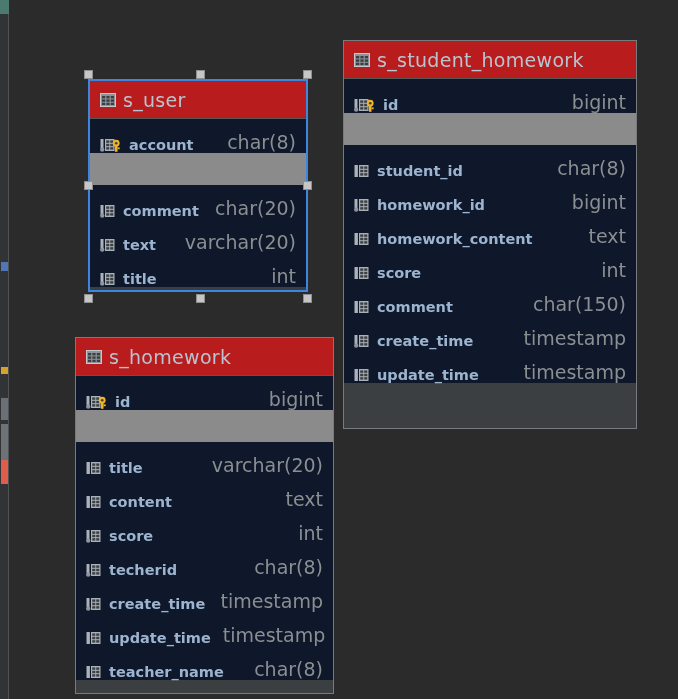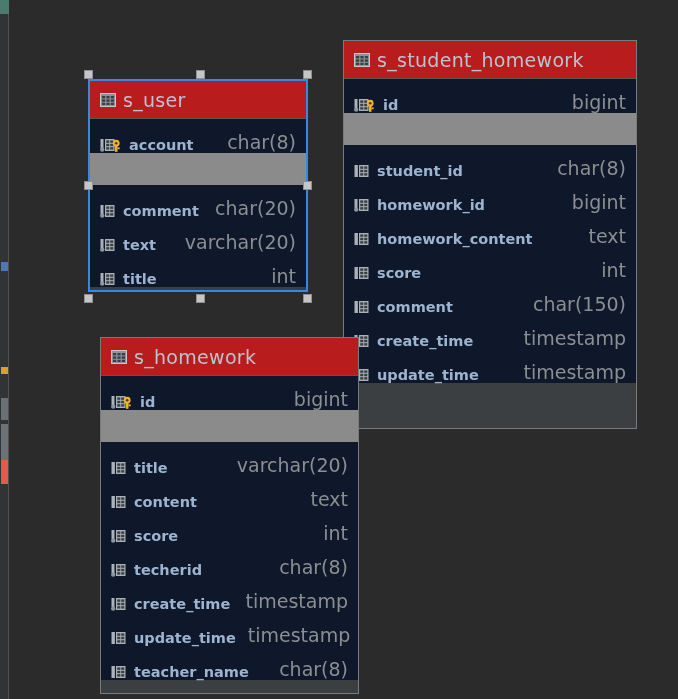--- a/index.html
+++ b/index.html
@@ -381,21 +381,21 @@
               <rect x="6.2" y="5.8" width="3.1" height="2.4" fill="#3c3f41"></rect>
               <rect x="10.2" y="5.8" width="3.1" height="2.4" fill="#3c3f41"></rect>
               <rect x="6.2" y="9.2" width="3.1" height="2.4" fill="#3c3f41"></rect>
               <rect x="10.2" y="9.2" width="3.1" height="2.4" fill="#3c3f41"></rect>
             </svg>
           </span>
           <span class="col-name">update_time</span>
           <span class="col-type">timestamp</span>
         </div>
       </div>
-      <div class="table-box" style="left: 75px; top: 337px; width: 259px; height: 357px; margin-left: 25px;">
+      <div class="table-box" style="left: 75px; top: 337px; width: 259px; height: 357px;">
         <div class="tbl-header">
           <span class="ico">
             <svg width="16" height="14" viewBox="0 0 16 14">
               <rect x="0.5" y="0.5" width="15" height="13" fill="#8d939a" stroke="#c3c8cd"></rect>
               <rect x="2" y="3" width="3.2" height="2.4" fill="#3c3f41"></rect>
               <rect x="6.4" y="3" width="3.2" height="2.4" fill="#3c3f41"></rect>
               <rect x="10.8" y="3" width="3.2" height="2.4" fill="#3c3f41"></rect>
               <rect x="2" y="6.4" width="3.2" height="2.4" fill="#3c3f41"></rect>
               <rect x="6.4" y="6.4" width="3.2" height="2.4" fill="#3c3f41"></rect>
               <rect x="10.8" y="6.4" width="3.2" height="2.4" fill="#3c3f41"></rect>

